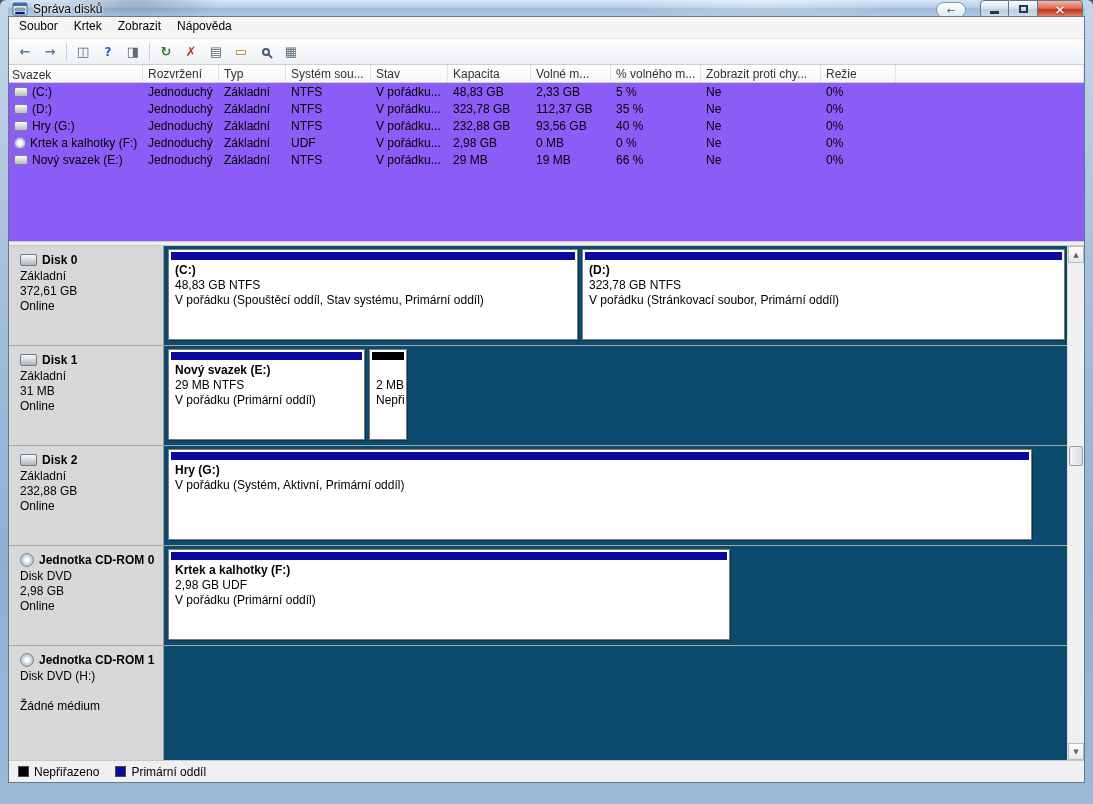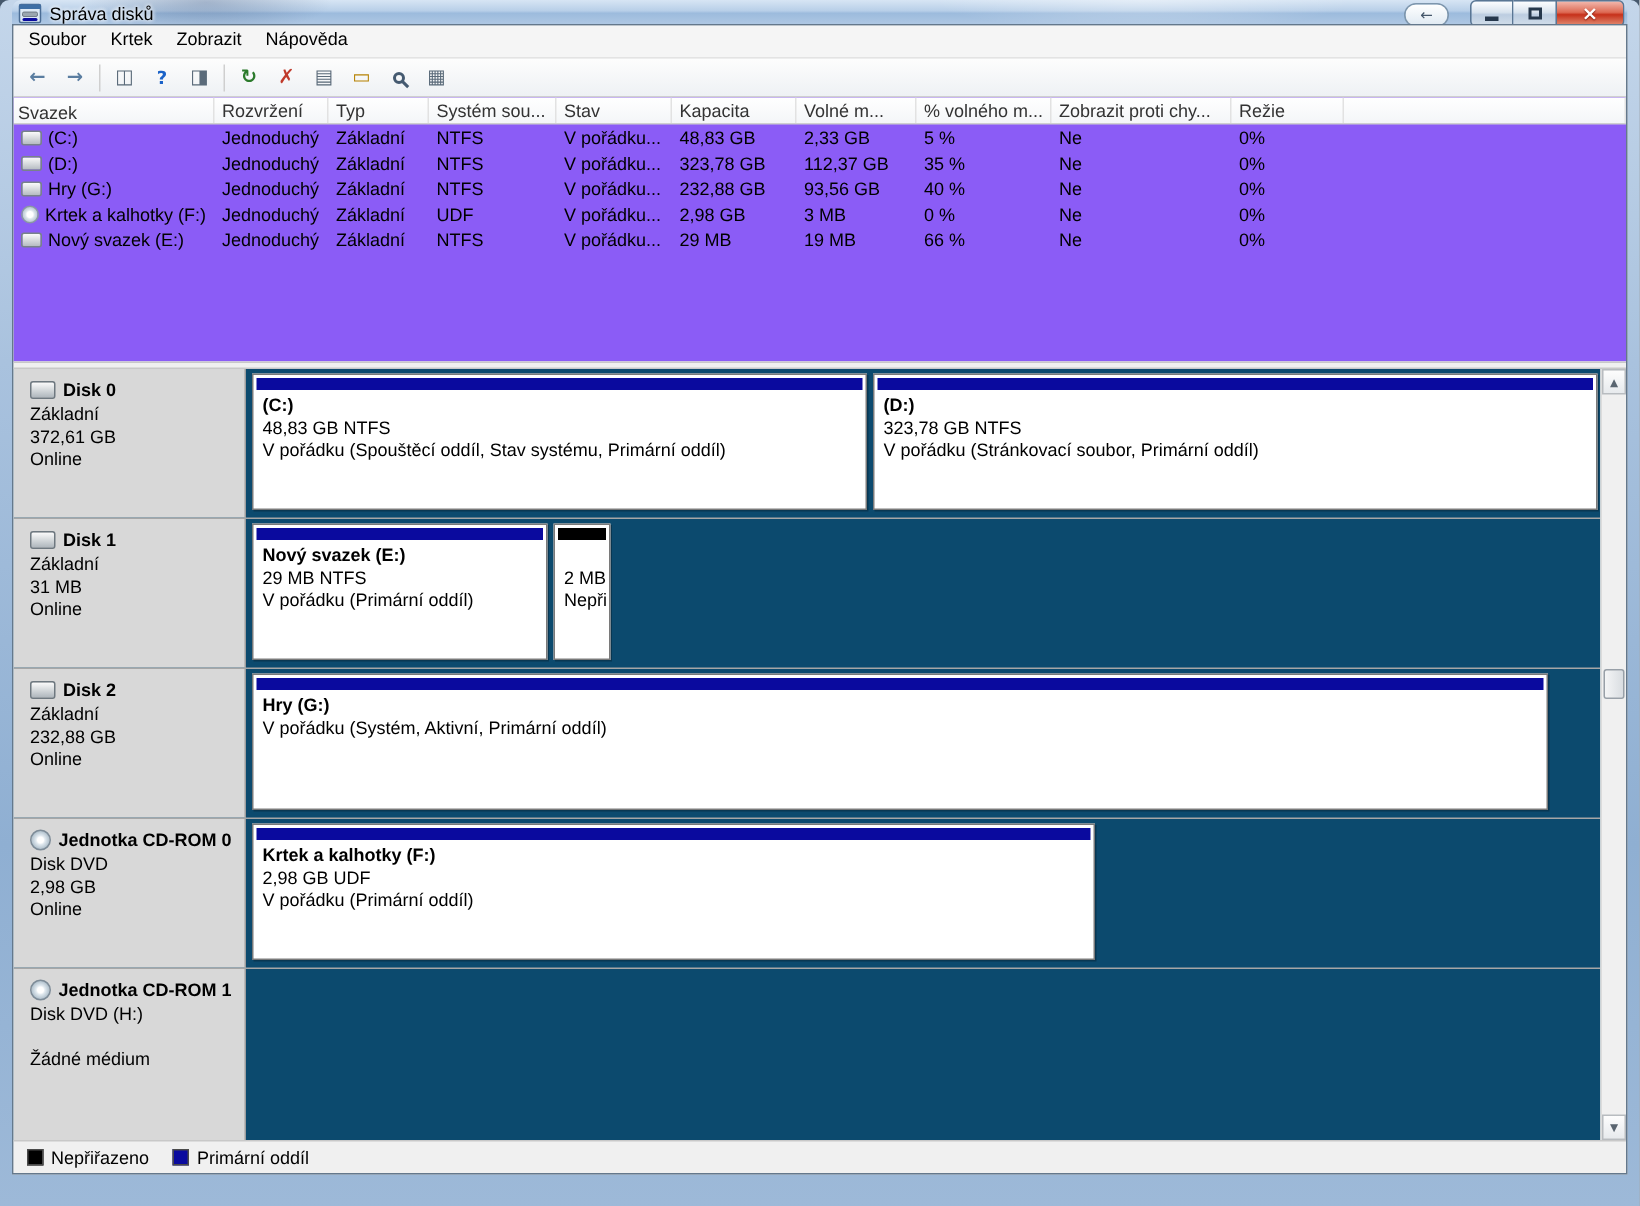--- a/index.html
+++ b/index.html
@@ -254,21 +254,21 @@
       <div class="vrow">
         <span class="cell c0">
             <span class="vicon cd"></span>
             <span>Krtek a kalhotky (F:)</span>
           </span>
         <span class="cell c1">Jednoduchý</span>
         <span class="cell c2">Základní</span>
         <span class="cell c3">UDF</span>
         <span class="cell c4">V pořádku...</span>
         <span class="cell c5">2,98 GB</span>
-        <span class="cell c6">3 MB</span>
+        <span class="cell c6">0 MB</span>
         <span class="cell c7">0 %</span>
         <span class="cell c8">Ne</span>
         <span class="cell c9">0%</span>
       </div>
 
       <div class="vrow">
         <span class="cell c0">
             <span class="vicon disk"></span>
             <span>Nový svazek (E:)</span>
           </span>

